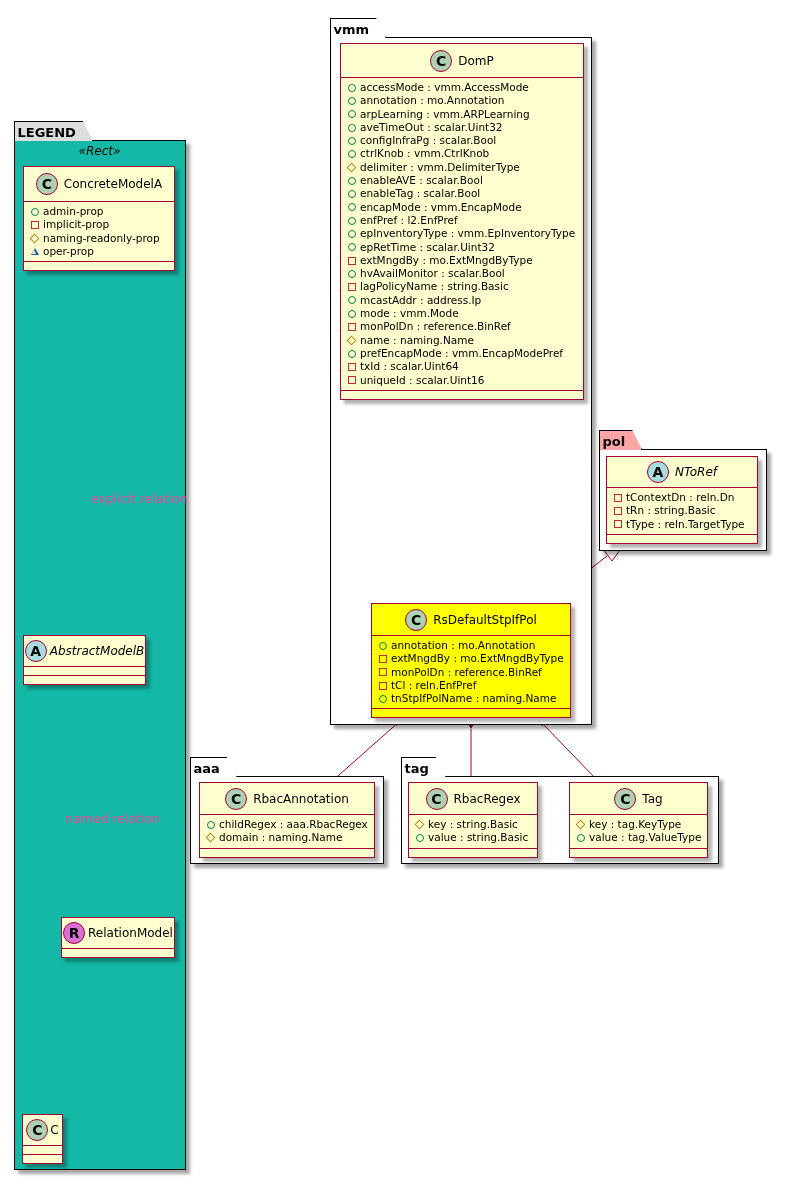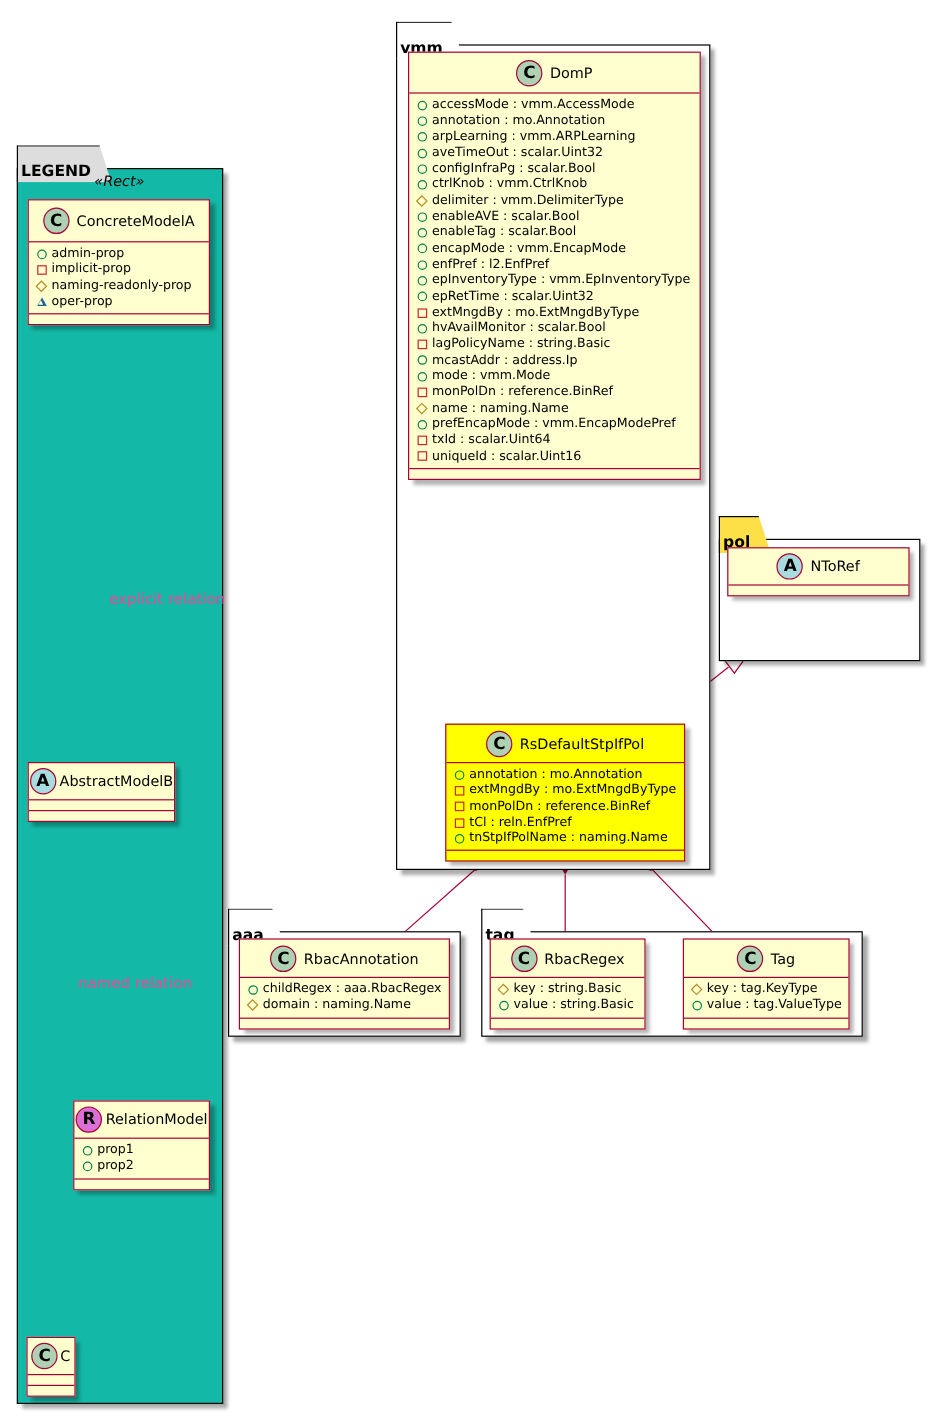--- a/index.html
+++ b/index.html
@@ -1,35 +1,35 @@
 <!DOCTYPE html>
 <html><head>
 <meta charset="utf-8">
 <style>
   html, body { margin:0; padding:0; background:#ffffff; }
   body { width:785px; height:1181px; position:relative; overflow:hidden;
          font-family:"DejaVu Sans", sans-serif; }
   .pkg { position:absolute; border:1.5px solid #000; box-shadow:4px 4px 3px rgba(0,0,0,0.35); background:#fff; }
   .pkg.legend { background:#14b8a6; }
   .pkg-tab { position:absolute; border:1.5px solid #000; border-bottom:none; font-weight:bold;
-             font-size:13px; padding:14px 16px 0 3px; background:inherit; line-height:16px;
+             font-size:13px; padding:3px 16px 0 3px; background:inherit; line-height:16px;
              clip-path: polygon(0 0, calc(100% - 10px) 0, 100% 100%, 0 100%); }
   .stereo { position:absolute; font-style:italic; font-size:12px; color:#000; text-align:center; }
   .cls { position:absolute; background:#fefece; border:1.5px solid #a80036;
          box-shadow:4px 4px 3px rgba(0,0,0,0.3); font-size:10.5px; color:#000; }
   .cls.hl { background:#ffff00; }
   .cls-head { display:flex; align-items:center; justify-content:center; gap:6px;
               border-bottom:1.5px solid #a80036; font-size:12px; }
   .circ { width:22px; height:22px; border-radius:50%; border:1px solid #a80036;
           display:flex; align-items:center; justify-content:center; font-weight:bold;
           font-size:14px; color:#000; box-sizing:border-box; }
   .circ.c { background:#add1b2; }
   .circ.a { background:#a9dcdf; }
   .circ.r { background:#da70d6; }
-  .italic { }
+  .italic { font-style:italic; }
   .attrs { padding:3px 6px 3px 6px; border-bottom:1.5px solid #a80036; }
   .attr { display:flex; align-items:center; gap:4px; line-height:13.3px; white-space:nowrap; }
   .vis { width:9px; height:9px; display:inline-flex; align-items:center; justify-content:center; flex:none; }
   .vis.pub::before { content:""; width:6px; height:6px; border:1px solid #038048; border-radius:50%; }
   .vis.priv::before { content:""; width:6px; height:6px; border:1px solid #c82930; }
   .vis.prot::before { content:""; width:5px; height:5px; border:1px solid #b38d22; transform:rotate(45deg); }
   .vis.pkgv::before { content:""; width:0; height:0; border-left:4.5px solid transparent;
                       border-right:4.5px solid transparent; border-bottom:7px solid #1963a0; }
   .vis.pkgv { position:relative; }
   .vis.pkgv::after { content:""; position:absolute; left:2px; top:3px; border-left:2.5px solid transparent;
@@ -112,30 +112,20 @@
   <div class="methods"></div>
 </div>
 
 <div class="lbl" style="left:65px; top:811px;">named relation</div>
 
 <div class="cls" style="left:61px; top:917px; width:112px;">
   <div class="cls-head" style="height:30px; gap:3px;">
     <span class="circ r">R</span>
     <span>RelationModel</span>
   </div>
-  <div class="attrs">
-    <div class="attr">
-        <span class="vis pub"></span>
-        <span>prop1</span>
-      </div>
-    <div class="attr">
-        <span class="vis pub"></span>
-        <span>prop2</span>
-      </div>
-  </div>
   <div class="methods"></div>
 </div>
 
 <div class="cls" style="left:22px; top:1114px; width:39px;">
   <div class="cls-head" style="height:30px; gap:2px;">
     <span class="circ c">C</span>
     <span>C</span>
   </div>
   <div class="methods" style="border-bottom:1.5px solid #a80036;"></div>
   <div class="methods"></div>
@@ -241,28 +231,42 @@
       </div>
       <div class="attr">
         <span class="vis priv"></span>
         <span>uniqueId : scalar.Uint16</span>
       </div>
     </div>
   <div class="methods"></div>
 </div>
 
 <div class="pkg" style="left:599px; top:449px; width:166px; height:100px;">
-  <div class="pkg-tab" style="left:-1.5px; top:-20px; background:#fde047;"><span>pol</span></div>
+  <div class="pkg-tab" style="left:-1.5px; top:-20px; background:#fca5a5;"><span>pol</span></div>
 </div>
 
 <div class="cls" style="left:606px; top:456px; width:150px;">
   <div class="cls-head" style="height:30px;">
     <span class="circ a">A</span>
     <span class="italic">NToRef</span>
   </div>
+  <div class="attrs" id="ntoref-attrs">
+      <div class="attr">
+        <span class="vis priv"></span>
+        <span>tContextDn : reln.Dn</span>
+      </div>
+      <div class="attr">
+        <span class="vis priv"></span>
+        <span>tRn : string.Basic</span>
+      </div>
+      <div class="attr">
+        <span class="vis priv"></span>
+        <span>tType : reln.TargetType</span>
+      </div>
+    </div>
   <div class="methods"></div>
 </div>
 
 <div class="cls hl" style="left:371px; top:603px; width:198px;">
   <div class="cls-head" style="height:31px;">
     <span class="circ c">C</span>
     <span>RsDefaultStpIfPol</span>
   </div>
   <div class="attrs" id="rsdefault-attrs">
       <div class="attr">

